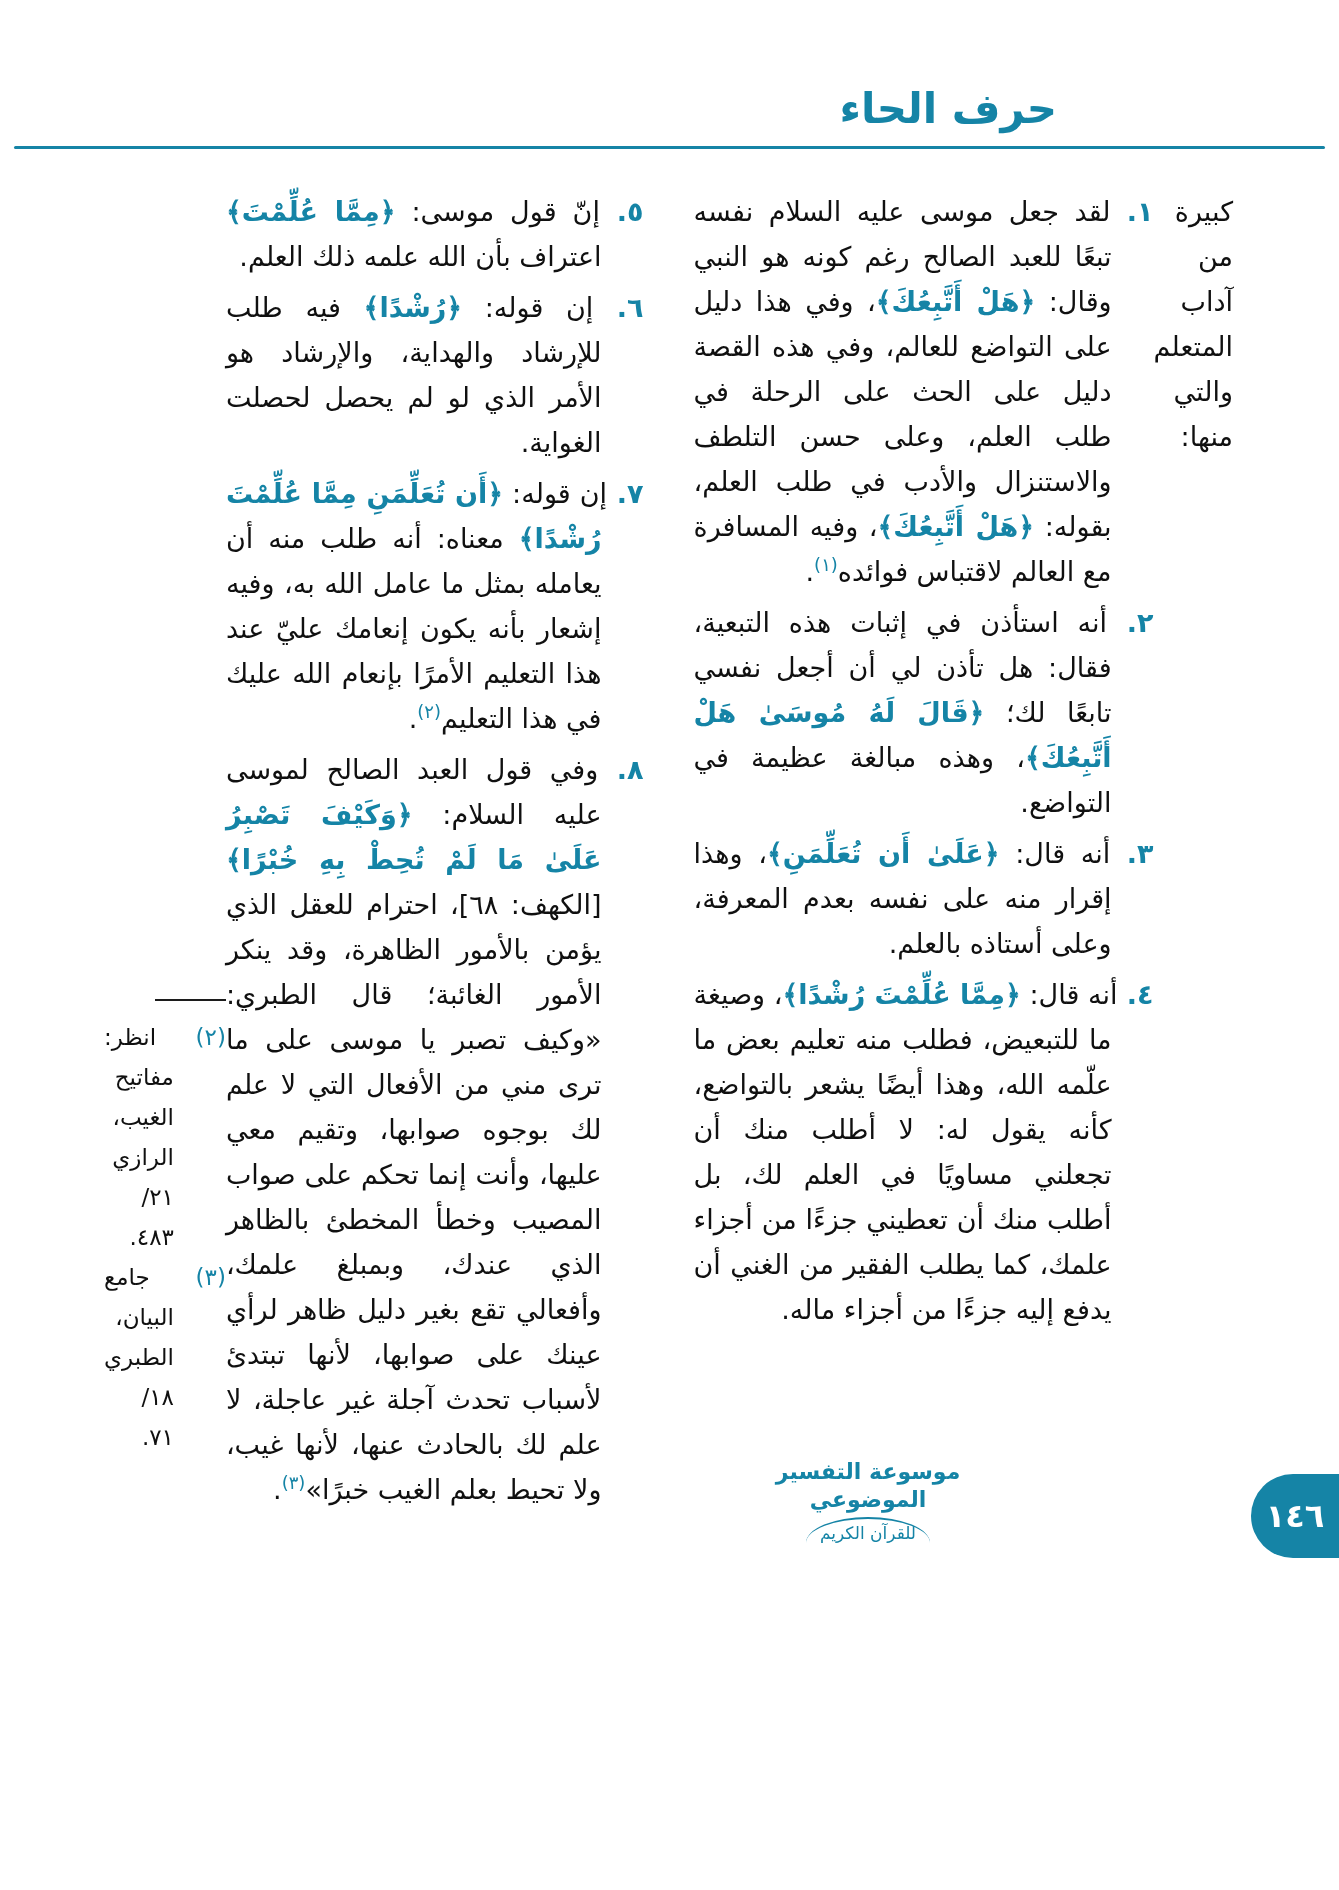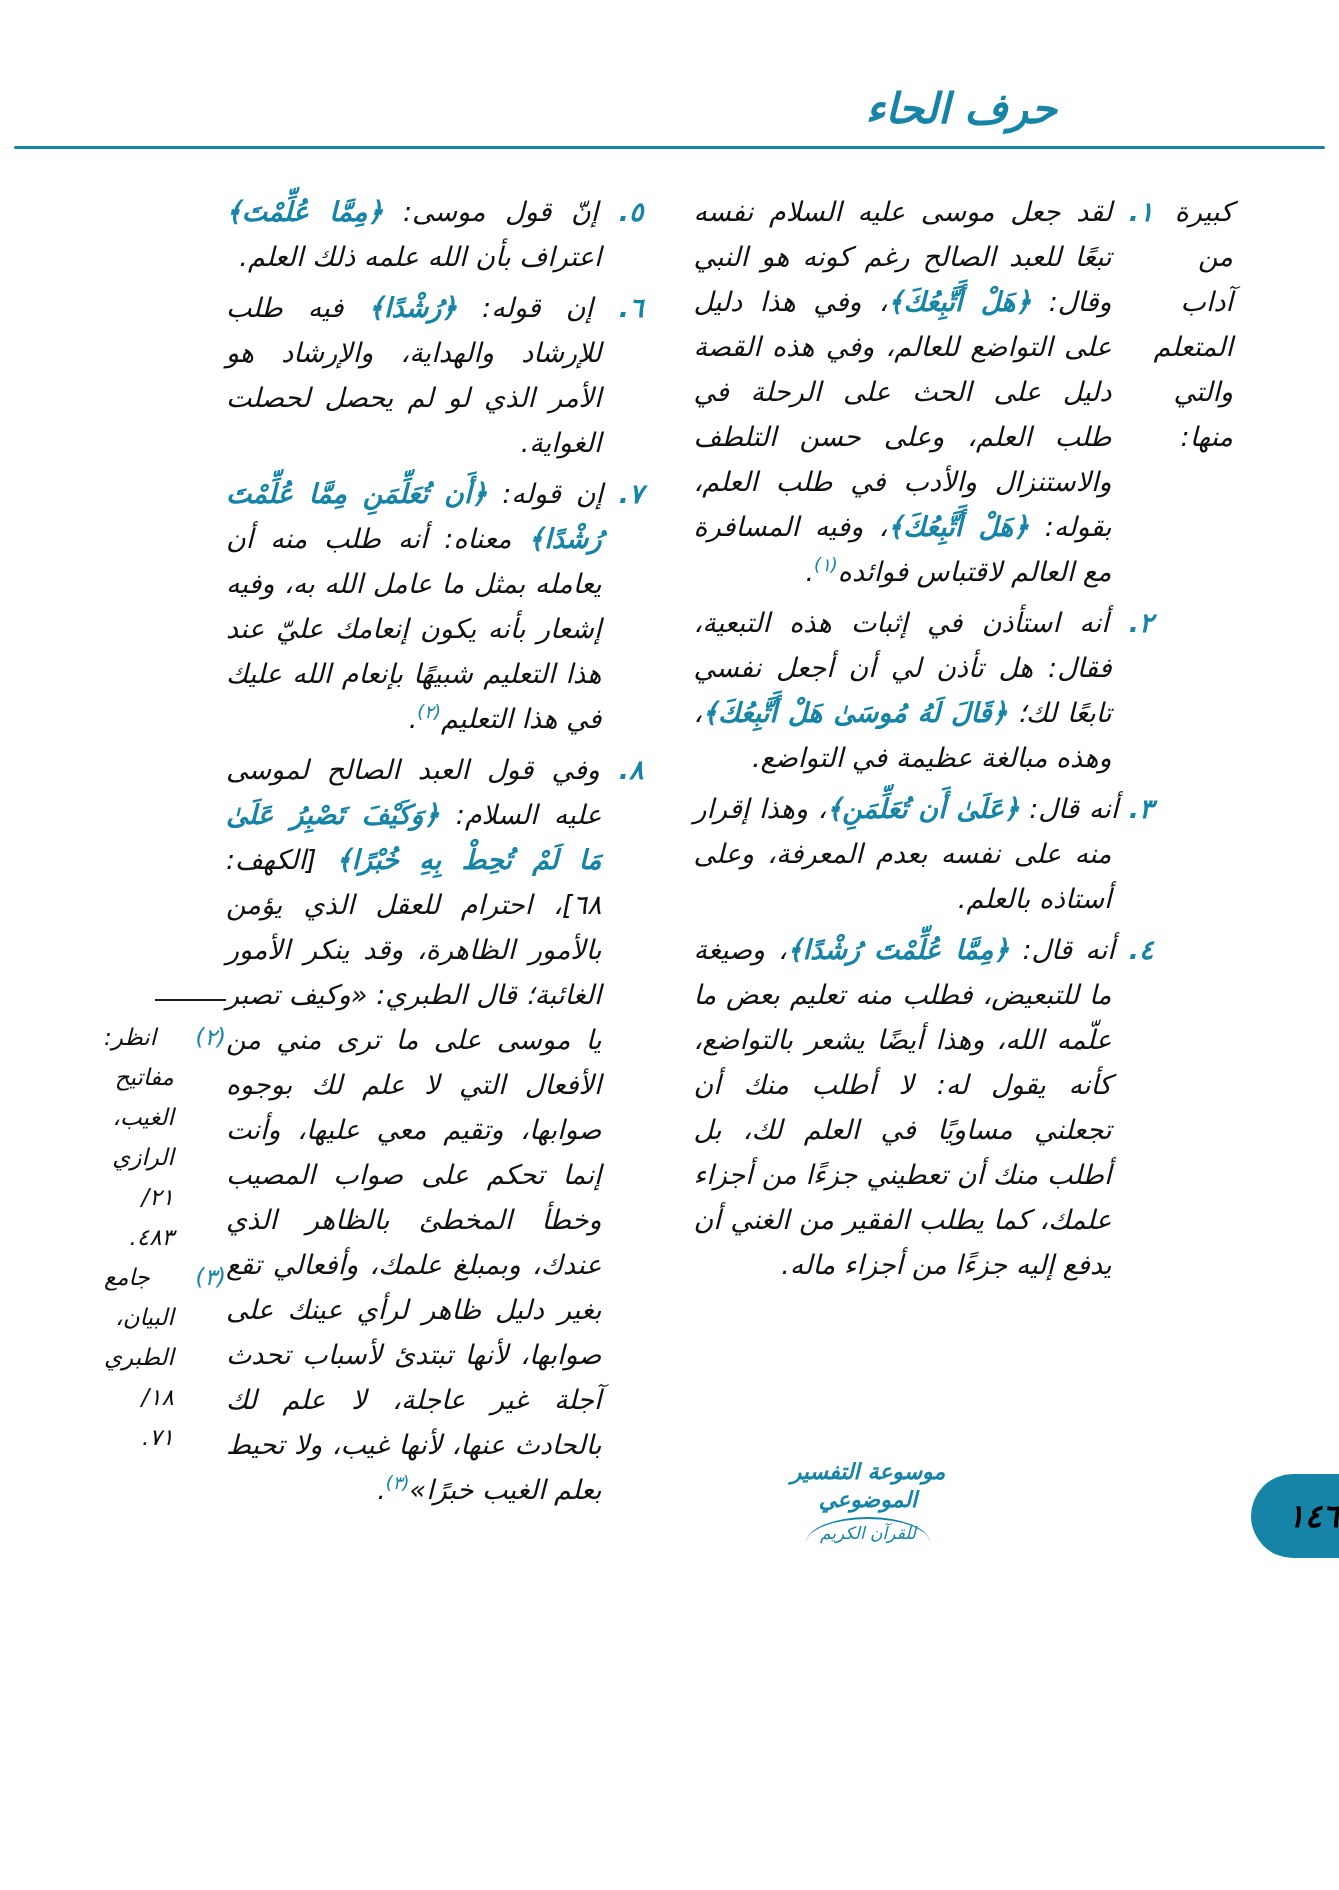--- a/index.html
+++ b/index.html
@@ -6,21 +6,21 @@
   * { box-sizing: border-box; }
   html, body { margin: 0; padding: 0; }
   body {
     width: 1339px; height: 1890px;
     background: #ffffff;
     color: var(--ink);
     font-family: "DejaVu Sans", sans-serif;
     direction: rtl;
     overflow: hidden;
   }
-  .page { position: relative; width: 1339px; height: 1890px; font-style: italic; }
+  .page { position: relative; width: 1339px; height: 1890px; }
 
   
   .header { padding-top: 86px; }
   .chapter-title {
     color: var(--accent);
     font-size: 42px;
     font-weight: bold;
     margin-right: 282px;
     letter-spacing: 1px;
     line-height: 1.1;
@@ -100,21 +100,22 @@
   .page-tab {
     position: absolute;
     top: 1474px;
     right: 0;
     width: 88px;
     height: 84px;
     background: var(--accent);
     border-radius: 44px 0 0 44px;
     display: flex;
     align-items: center;
-    color: #000000;
+    justify-content: center;
+    color: #ffffff;
     font-size: 32px;
     font-weight: bold;
   }
 </style>
 </head>
 <body>
 
 <div class="page">
 
   <header class="header">
@@ -131,21 +132,21 @@
           <div class="item"><span class="num">٢. </span><span>أنه استأذن في إثبات هذه التبعية، فقال: هل تأذن لي أن أجعل نفسي تابعًا لك؛ </span><span class="quran">﴿قَالَ لَهُ مُوسَىٰ هَلْ أَتَّبِعُكَ﴾</span><span>، وهذه مبالغة عظيمة في التواضع.</span></div>
           <div class="item"><span class="num">٣. </span><span>أنه قال: </span><span class="quran">﴿عَلَىٰ أَن تُعَلِّمَنِ﴾</span><span>، وهذا إقرار منه على نفسه بعدم المعرفة، وعلى أستاذه بالعلم.</span></div>
           <div class="item"><span class="num">٤. </span><span>أنه قال: </span><span class="quran">﴿مِمَّا عُلِّمْتَ رُشْدًا﴾</span><span>، وصيغة ما للتبعيض، فطلب منه تعليم بعض ما علّمه الله، وهذا أيضًا يشعر بالتواضع، كأنه يقول له: لا أطلب منك أن تجعلني مساويًا في العلم لك، بل أطلب منك أن تعطيني جزءًا من أجزاء علمك، كما يطلب الفقير من الغني أن يدفع إليه جزءًا من أجزاء ماله.</span></div>
         </div>
     </section>
 
     <section class="col">
       <div class="items">
           <div class="item"><span class="num">٥. </span><span>إنّ قول موسى: </span><span class="quran">﴿مِمَّا عُلِّمْتَ﴾</span><span> اعتراف بأن الله علمه ذلك العلم.</span></div>
           <div class="item"><span class="num">٦. </span><span>إن قوله: </span><span class="quran">﴿رُشْدًا﴾</span><span> فيه طلب للإرشاد والهداية، والإرشاد هو الأمر الذي لو لم يحصل لحصلت الغواية.</span></div>
-          <div class="item"><span class="num">٧. </span><span>إن قوله: </span><span class="quran">﴿أَن تُعَلِّمَنِ مِمَّا عُلِّمْتَ رُشْدًا﴾</span><span> معناه: أنه طلب منه أن يعامله بمثل ما عامل الله به، وفيه إشعار بأنه يكون إنعامك عليّ عند هذا التعليم شبيهًا بإنعام الله عليك في هذا التعليم</span><span class="fnref">(٢)</span><span>.</span></div>
+          <div class="item"><span class="num">٧. </span><span>إن قوله: </span><span class="quran">﴿أَن تُعَلِّمَنِ مِمَّا عُلِّمْتَ رُشْدًا﴾</span><span> معناه: أنه طلب منه أن يعامله بمثل ما عامل الله به، وفيه إشعار بأنه يكون إنعامك عليّ عند هذا التعليم الأمرًا بإنعام الله عليك في هذا التعليم</span><span class="fnref">(٢)</span><span>.</span></div>
           <div class="item"><span class="num">٨. </span><span>وفي قول العبد الصالح لموسى عليه السلام: </span><span class="quran">﴿وَكَيْفَ تَصْبِرُ عَلَىٰ مَا لَمْ تُحِطْ بِهِ خُبْرًا﴾</span><span> [الكهف: ٦٨]، احترام للعقل الذي يؤمن بالأمور الظاهرة، وقد ينكر الأمور الغائبة؛ قال الطبري: «وكيف تصبر يا موسى على ما ترى مني من الأفعال التي لا علم لك بوجوه صوابها، وتقيم معي عليها، وأنت إنما تحكم على صواب المصيب وخطأ المخطئ بالظاهر الذي عندك، وبمبلغ علمك، وأفعالي تقع بغير دليل ظاهر لرأي عينك على صوابها، لأنها تبتدئ لأسباب تحدث آجلة غير عاجلة، لا علم لك بالحادث عنها، لأنها غيب، ولا تحيط بعلم الغيب خبرًا»</span><span class="fnref">(٣)</span><span>.</span></div>
         </div>
       <div class="fn-block">
         <div class="fnsep"></div>
         <div class="footnotes">
             <div class="footnote"><span class="fn-num">(٢) </span><span>انظر: مفاتيح الغيب، الرازي ٢١/ ٤٨٣.</span></div>
             <div class="footnote"><span class="fn-num">(٣) </span><span>جامع البيان، الطبري ١٨/ ٧١.</span></div>
           </div>
       </div>
     </section>

